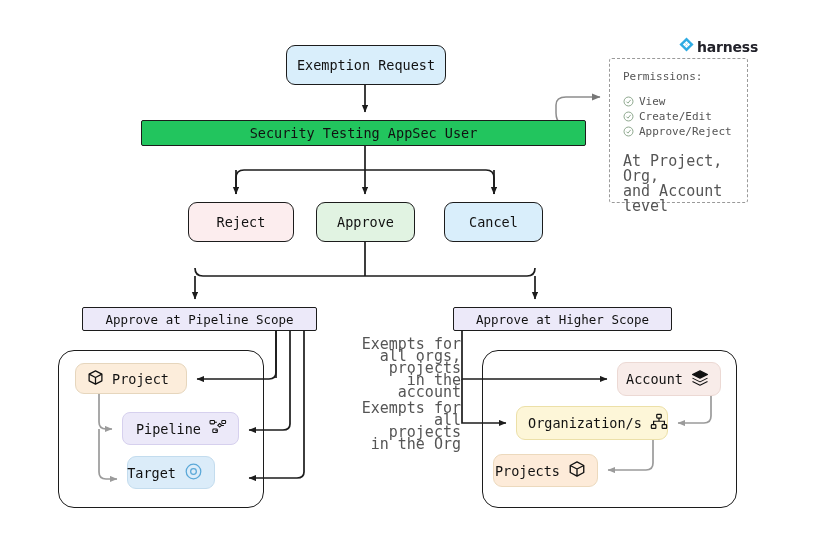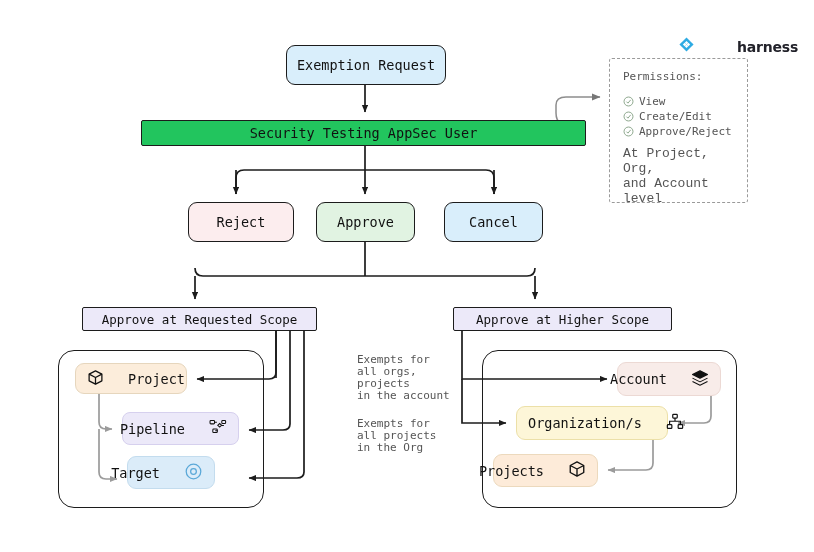--- a/index.html
+++ b/index.html
@@ -29,45 +29,45 @@
 
   
   .group{position:absolute;box-sizing:border-box;border:1.7px solid #1c1c1c;
          border-radius:16px;background:transparent;}
   .group-left {left:58px;top:350px;width:206px;height:158px;}
   .group-right{left:482px;top:350px;width:255px;height:158px;}
 
   
   .pill{position:absolute;box-sizing:border-box;border:1.4px solid #d8cfc0;
         border-radius:9px;display:flex;align-items:center;font-size:13.5px;color:#111;
-        padding:0 11px;gap:24px;white-space:nowrap;}
+        padding:0 11px;gap:8px;white-space:nowrap;}
   .p-project {left:75px;top:363px;width:112px;height:31px;background:#fceddb;border-color:#e6d6bd;}
   .p-pipeline{left:122px;top:412px;width:117px;height:33px;background:#ece9f9;border-color:#d6d0ee;justify-content:flex-end;border-radius:8px;}
   .p-target  {left:127px;top:456px;width:88px;height:33px;background:#dbecf9;border-color:#c3dcee;justify-content:flex-end;}
   .p-account {left:617px;top:362px;width:104px;height:34px;background:#f8ece9;border-color:#ecd9d4;justify-content:flex-end;}
   .p-org     {left:516px;top:406px;width:152px;height:34px;background:#fdf6d8;border-color:#ece0a8;}
   .p-projects{left:493px;top:454px;width:105px;height:33px;background:#fdebd9;border-color:#ecd9bd;justify-content:flex-end;padding-left:25px;}
 
   
   .perm{position:absolute;left:609px;top:58px;width:139px;height:145px;
         border:1.6px dashed #9a9a9a;border-radius:3px;background:#fff;
         box-sizing:border-box;padding:11px 11px 0 13px;}
   .perm-title{font-size:11px;color:#555;margin-bottom:11px;}
   .perm-item{font-size:11px;color:#555;display:flex;align-items:center;gap:5px;
              line-height:15px;}
-  .perm-foot{font-size:13px;color:#555;margin-top:7px;line-height:15px;font-family:Liberation Mono, monospace;}
+  .perm-foot{font-size:15px;color:#555;margin-top:15px;line-height:15px;}
   .chk{display:inline-block;width:11px;height:11px;flex:0 0 11px;}
 
   
   .logo{position:absolute;left:679px;top:37px;display:flex;align-items:center;gap:3px;}
   .logo-text{font-family:"DejaVu Sans","Liberation Sans",sans-serif;
-             font-size:14px;font-weight:700;color:#22222a;letter-spacing:-0.2px;margin-left:40px;}
-
-  
-  .cap{position:absolute;font-size:11px;color:#555;line-height:12px;margin-top:16px;}
+             font-size:14px;font-weight:700;color:#22222a;letter-spacing:-0.2px;}
+
+  
+  .cap{position:absolute;font-size:15px;color:#555;line-height:12px;text-align:right;}
   .cap1{left:357px;top:338px;width:104px;}
   .cap2{left:357px;top:402px;width:104px;}
 </style>
 </head>
 <body>
 
 <div id="stage">
 
   <svg class="edges" viewBox="0 0 814 552">
     <defs>
@@ -137,21 +137,21 @@
     <span>Reject</span>
   </div>
   <div class="node rnode approve">
     <span>Approve</span>
   </div>
   <div class="node rnode cancel">
     <span>Cancel</span>
   </div>
 
   <div class="node scopebar scope-left">
-    <span>Approve at Requested Scope</span>
+    <span>Approve at Pipeline Scope</span>
   </div>
   <div class="node scopebar scope-right">
     <span>Approve at Higher Scope</span>
   </div>
 
   <div class="group group-left"></div>
   <div class="group group-right"></div>
 
   <div class="pill p-project">
     <span class="ic">

